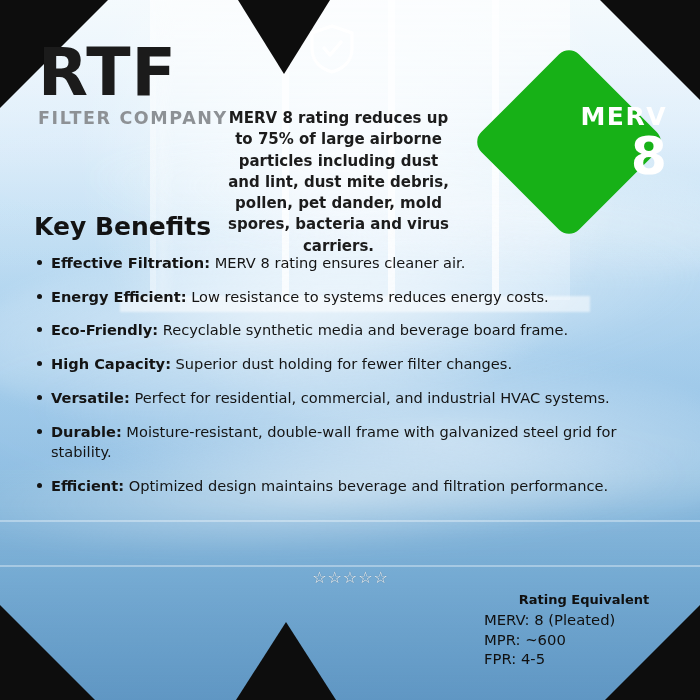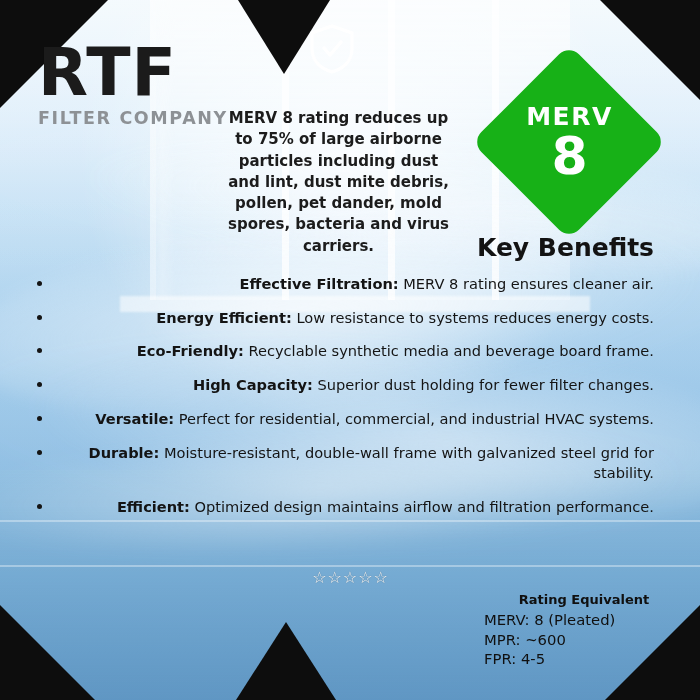--- a/index.html
+++ b/index.html
@@ -223,21 +223,21 @@
     height: 138px;
     background: #17b117;
     transform: rotate(45deg);
     border-radius: 14px;
   }
   .badge-text {
     position: absolute;
     inset: 0;
     display: flex;
     flex-direction: column;
-    align-items: center;
+    align-items: flex-end;
     justify-content: center;
     color: #ffffff;
   }
   .badge-label {
     font-size: 25px;
     font-weight: 700;
     letter-spacing: 1.5px;
     font-family: "DejaVu Sans", sans-serif;
   }
   .badge-value {
@@ -245,23 +245,22 @@
     font-weight: 700;
     line-height: 1.05;
     margin-top: -2px;
     font-family: "DejaVu Sans", sans-serif;
   }
 
   
   .benefits {
     position: absolute;
     left: 34px;
-    top: 233px;
+    top: 212px;
     width: 620px;
-    text-align: right;
   }
   .benefits-title {
     font-size: 25px;
     font-weight: 800;
     color: #131313;
     margin-bottom: 12px;
     font-family: "DejaVu Sans", sans-serif;
   }
   .benefit {
     position: relative;
@@ -391,21 +390,21 @@
     <div class="benefit">
       <span class="dot"></span>
       <b>Versatile:</b><span> Perfect for residential, commercial, and industrial HVAC systems.</span>
     </div>
     <div class="benefit">
       <span class="dot"></span>
       <b>Durable:</b><span> Moisture-resistant, double-wall frame with galvanized steel grid for stability.</span>
     </div>
     <div class="benefit">
       <span class="dot"></span>
-      <b>Efficient:</b><span> Optimized design maintains airflow and filtration performance.</span>
+      <b>Efficient:</b><span> Optimized design maintains beverage and filtration performance.</span>
     </div>
   </div>
 
   <div class="stars">
     <span>☆</span>
     <span>☆</span>
     <span>☆</span>
     <span>☆</span>
     <span>☆</span>
   </div>

